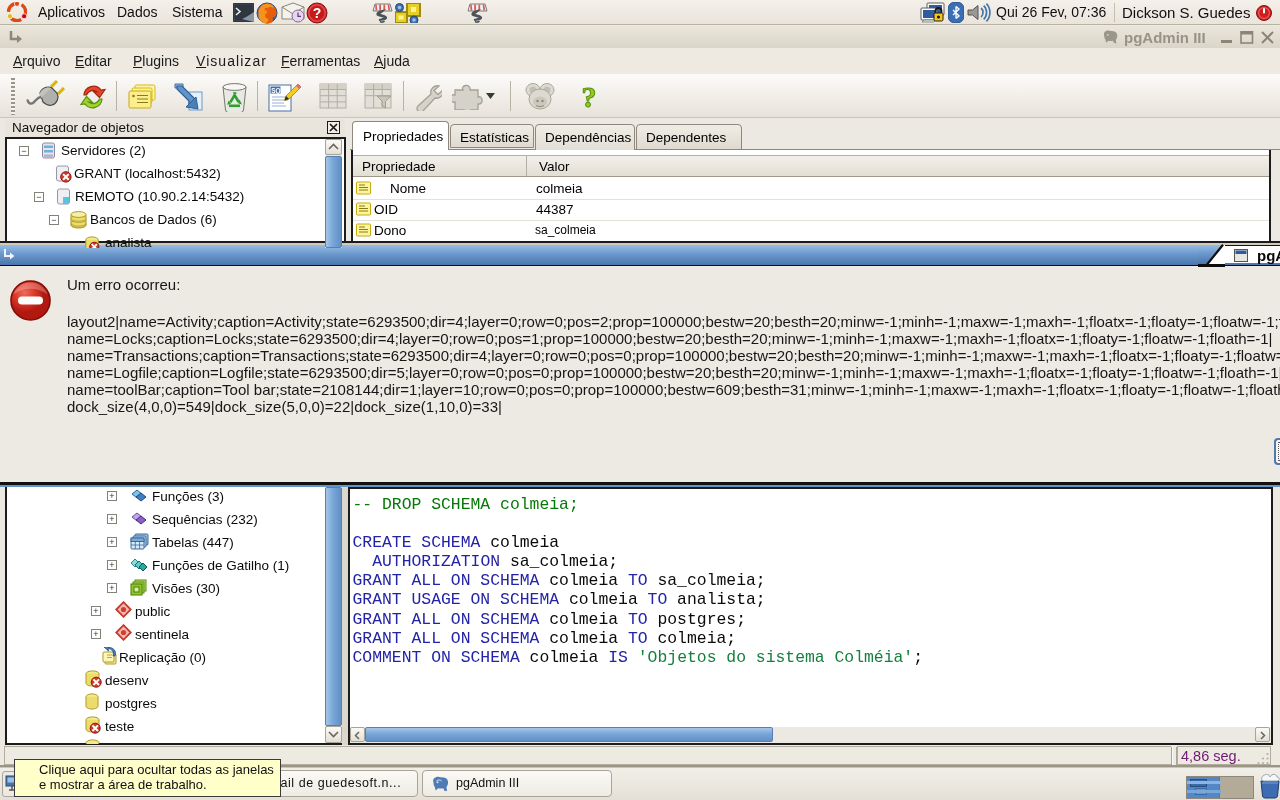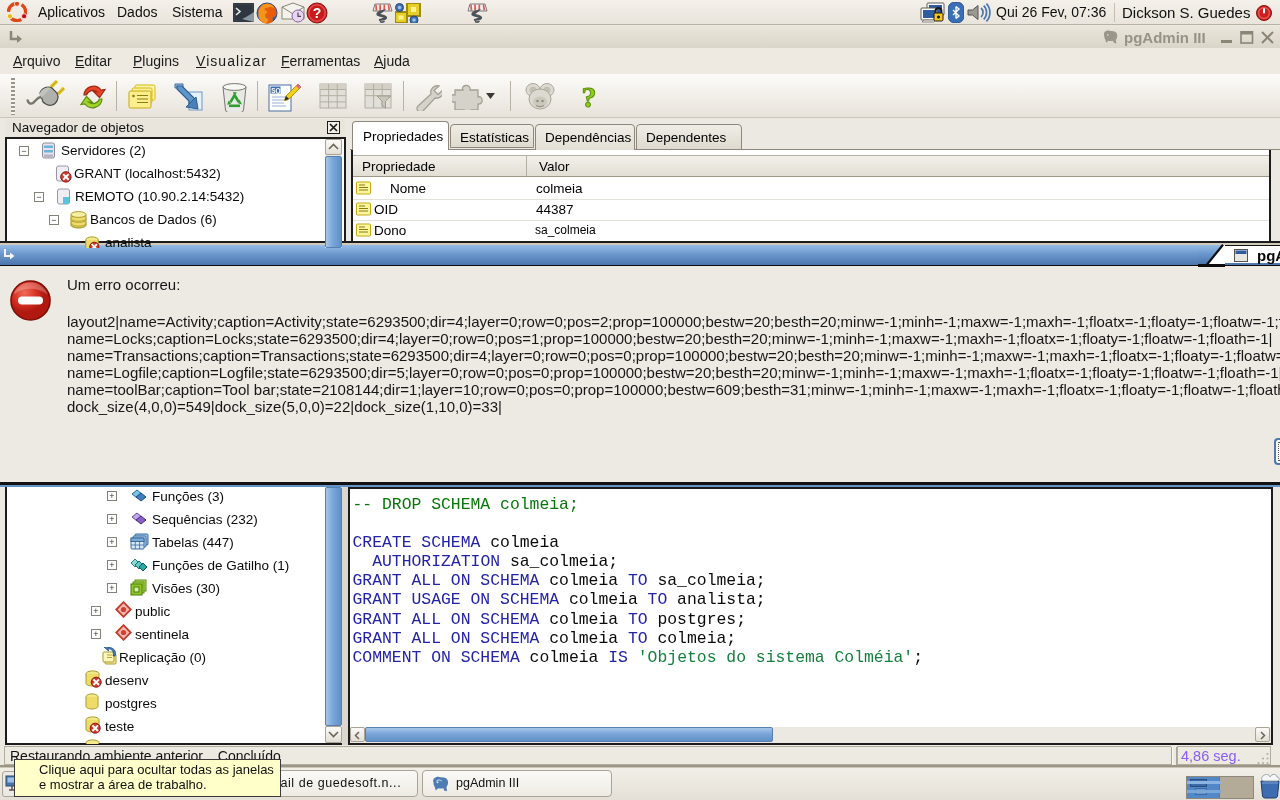--- a/index.html
+++ b/index.html
@@ -504,25 +504,24 @@
         </svg></div>
 <div class="abs" style="left:15px;top:0;width:408px;height:15px;background:linear-gradient(#a6c6e8,#7aa6d8 45%,#6090c6);border:1px solid #5580b2;border-radius:2px"></div>
 <div class="abs" style="left:905px;top:0;width:15px;height:15px;background:linear-gradient(#fbfaf7,#e3dfd5);border:1px solid #a9a496;border-radius:2px"><svg width="13" height="13">
           <path d="M5 3 L8.5 6.5 L5 10" fill="none" stroke="#6a665c" stroke-width="1.5"></path>
         </svg></div>
 </div>
 </div>
 <div id="statusbar">
 <div class="abs" style="left:4px;top:0px;width:1167px;height:19px;border:1px solid #b2ad9f;border-right:none"></div>
 <div class="abs" style="left:1177px;top:0px;width:94px;height:19px;border:1px solid #b2ad9f"></div>
-<span class="abs" style="left:10px;top:2px;font-size:14px;color:#111">Restaurando ambiente anterior... Concluído</span>
 <div class="abs" style="left:1171px;top:1px;width:1px;height:18px;background:#a9a496"></div>
 <div class="abs" style="left:1172px;top:1px;width:1px;height:18px;background:#fbfaf6"></div>
 <div class="abs" style="left:1176px;top:1px;width:1px;height:18px;background:#a9a496"></div>
-<span class="abs" style="left:1181px;top:2px;font-size:14.5px;color:#8b5cf6">4,86 seg.</span>
+<span class="abs" style="left:1181px;top:2px;font-size:14.5px;color:#701a75">4,86 seg.</span>
 <svg class="abs" style="left:1256px;top:6px" width="14" height="13">
       <g fill="#b5b0a2">
         <circle cx="11.5" cy="2" r="1.1"></circle>
         <circle cx="11.5" cy="6.5" r="1.1"></circle>
         <circle cx="11.5" cy="11" r="1.1"></circle>
         <circle cx="7" cy="6.5" r="1.1"></circle>
         <circle cx="7" cy="11" r="1.1"></circle>
         <circle cx="2.5" cy="11" r="1.1"></circle>
       </g>
     </svg>

